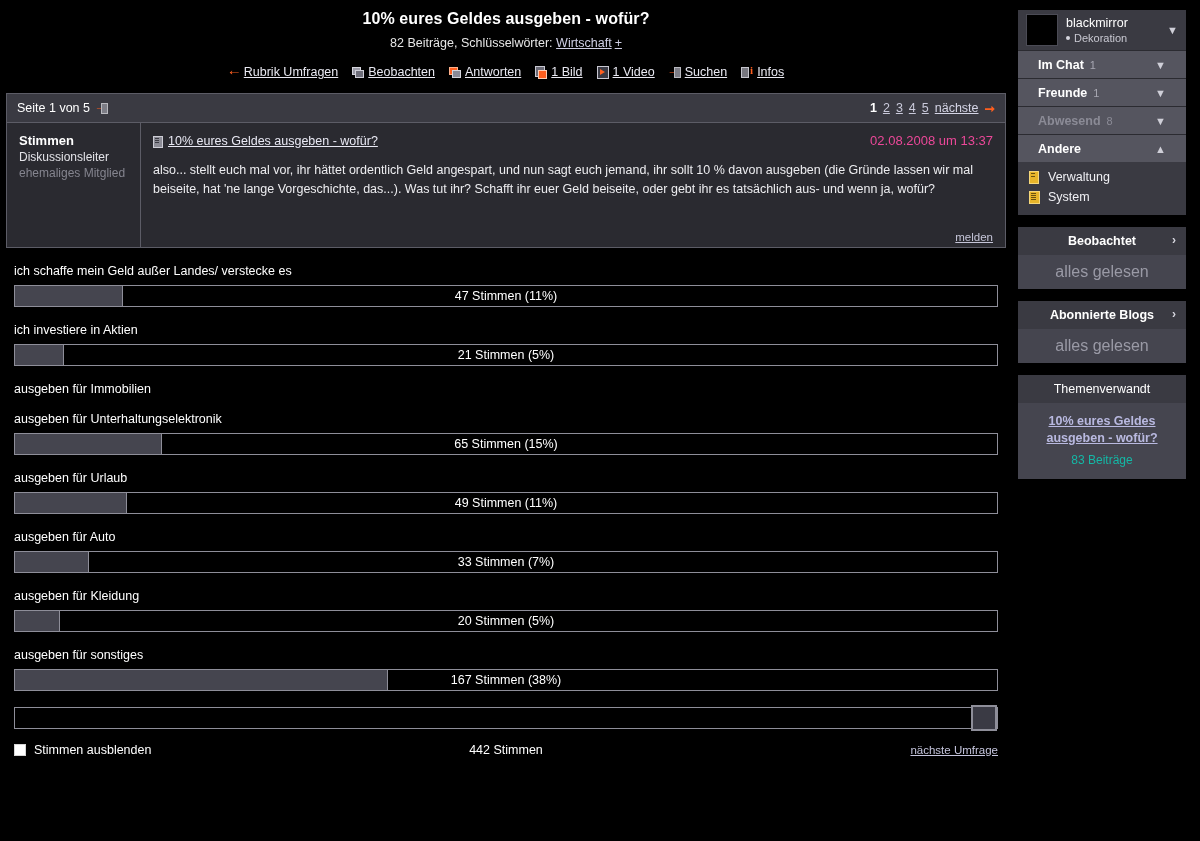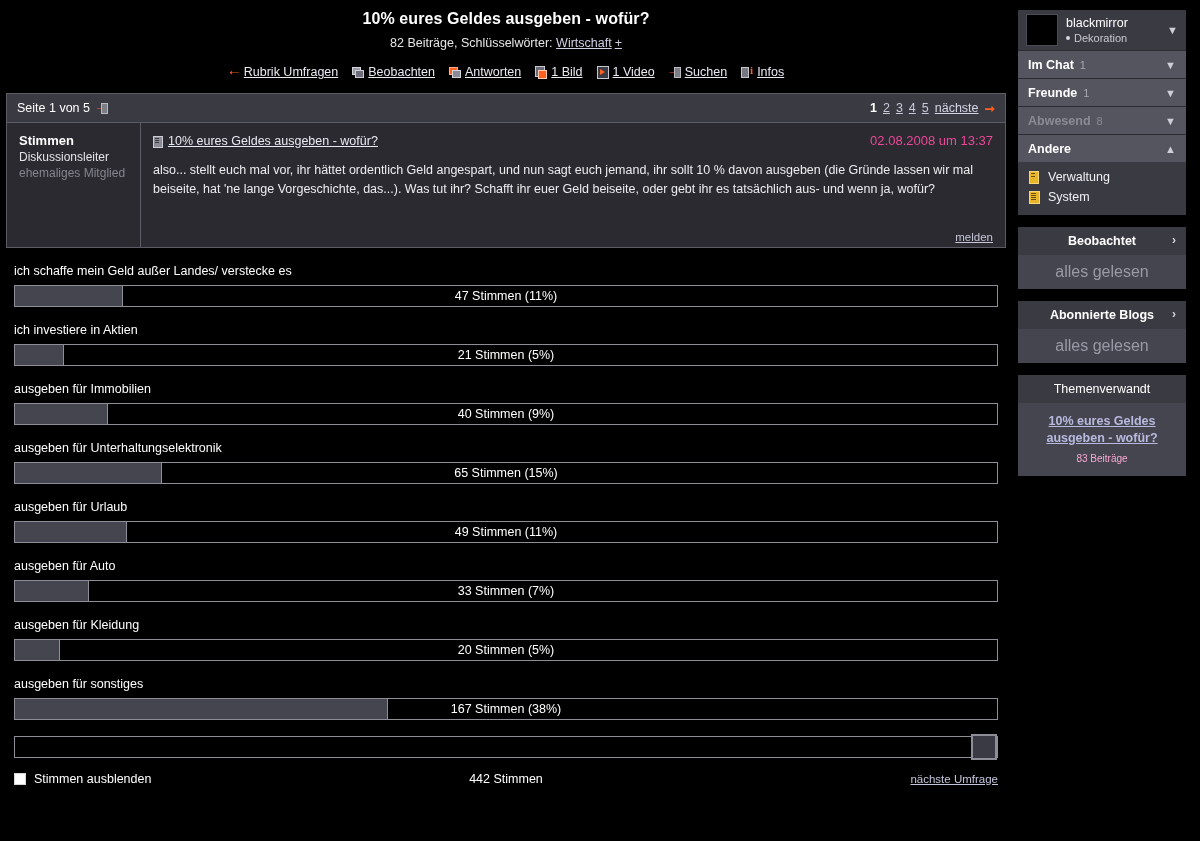--- a/index.html
+++ b/index.html
@@ -171,21 +171,21 @@
   }
   .sb-avatar { width: 32px; height: 32px; background: #000; border: 1px solid #4b4b55; }
   .sb-user .meta { flex: 1; }
   .sb-user .uname { font-size: 12.5px; color: #fff; }
   .sb-user .ustat { font-size: 11px; color: #c9c9d2; display: flex; align-items: center; gap: 4px; margin-top: 2px; }
   .dot { width: 4px; height: 4px; border-radius: 50%; background: #d6d6de; display: inline-block; }
   .chev { color: #cfcfd8; font-size: 11px; }
 
   .sb-row {
     display: flex; align-items: center; justify-content: space-between;
-    padding: 6px 10px; font-size: 12.5px; height: 28px;
+    padding: 6px 20px; font-size: 12.5px; height: 28px;
     border-top: 1px solid #2b2b31;
   }
   .sb-row .l { display: flex; align-items: baseline; gap: 6px; }
   .sb-row .nm { font-weight: bold; color: #fff; }
   .sb-row .cnt { font-size: 11px; color: #a7a7b2; }
   .sb-row.grp { background: #55555f; }
   .sb-row.grp-dim .nm { color: #8b8b96; }
   .sb-row.grp-dim .cnt { color: #8b8b96; }
   .sb-sub { background: #3a3a42; padding: 5px 0 8px 0; }
   .sb-sub .it {
@@ -221,21 +221,21 @@
   .sb-body {
     background: #45454f; text-align: center; font-size: 16px; color: #9a9aa6;
     padding: 8px 10px;
   }
   .sb-head.plain { font-weight: normal; }
   .sb-related { background: #45454f; text-align: center; padding: 10px 10px 12px 10px; }
   .sb-related a {
     display: block; color: #b9b9e0; text-decoration: underline; font-size: 12.5px;
     font-weight: bold; line-height: 17px;
   }
-  .sb-related .cnt2 { margin-top: 6px; font-size: 10px; color: #f9a8d4; }
+  .sb-related .cnt2 { margin-top: 6px; font-size: 12px; color: #14b8a6; }
 </style>
 </head>
 <body>
 
 <div class="page">
 
   <div class="main">
 
     <div class="topbar">
       <h1>10% eures Geldes ausgeben - wofür?</h1>
@@ -324,24 +324,20 @@
       <div class="opt">
         <div class="lbl">ich investiere in Aktien</div>
         <div class="bar">
           <div class="fill" style="width:5%"></div>
           <div class="val">21 Stimmen (5%)</div>
         </div>
       </div>
 
       <div class="opt">
         <div class="lbl">ausgeben für Immobilien</div>
-        <div class="bar">
-          <div class="fill" style="width:9.5%"></div>
-          <div class="val">40 Stimmen (9%)</div>
-        </div>
       </div>
 
       <div class="opt">
         <div class="lbl">ausgeben für Unterhaltungselektronik</div>
         <div class="bar">
           <div class="fill" style="width:15%"></div>
           <div class="val">65 Stimmen (15%)</div>
         </div>
       </div>
 

